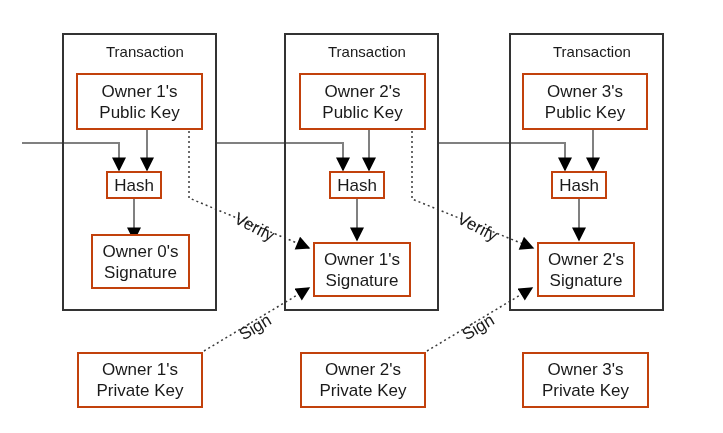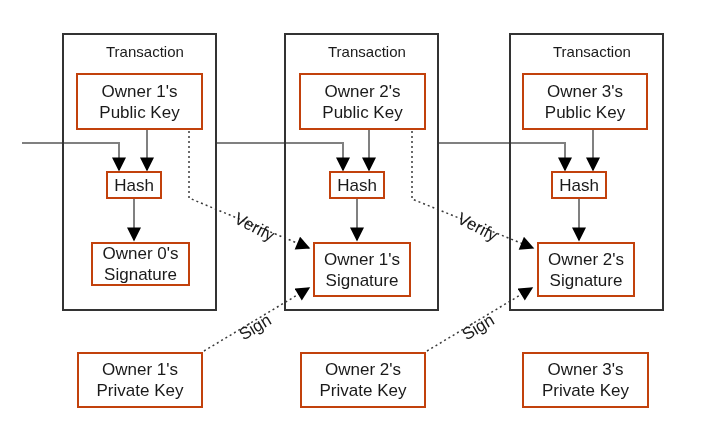--- a/index.html
+++ b/index.html
@@ -84,21 +84,21 @@
     <text class="edge-label" text-anchor="middle" transform="translate(258,332) rotate(-31)">Sign</text>
     <text class="edge-label" text-anchor="middle" transform="translate(481,332) rotate(-31)">Sign</text>
   </svg>
 
   <div class="tx-box" style="left:62px;top:33px;width:155px;height:278px">
     <div class="tx-title">Transaction</div>
   </div>
   <div class="node" style="left:76px;top:73px;width:127px;height:57px">Owner 1's
 Public Key</div>
   <div class="node" style="left:106px;top:171px;width:56px;height:28px">Hash</div>
-  <div class="node" style="left:91px;top:242px;width:99px;height:44px">Owner 0's
+  <div class="node" style="left:91px;top:234px;width:99px;height:55px">Owner 0's
 Signature</div>
   <div class="node" style="left:77px;top:352px;width:126px;height:56px">Owner 1's
 Private Key</div>
 
   <div class="tx-box" style="left:284px;top:33px;width:155px;height:278px">
     <div class="tx-title">Transaction</div>
   </div>
   <div class="node" style="left:299px;top:73px;width:127px;height:57px">Owner 2's
 Public Key</div>
   <div class="node" style="left:329px;top:171px;width:56px;height:28px">Hash</div>

